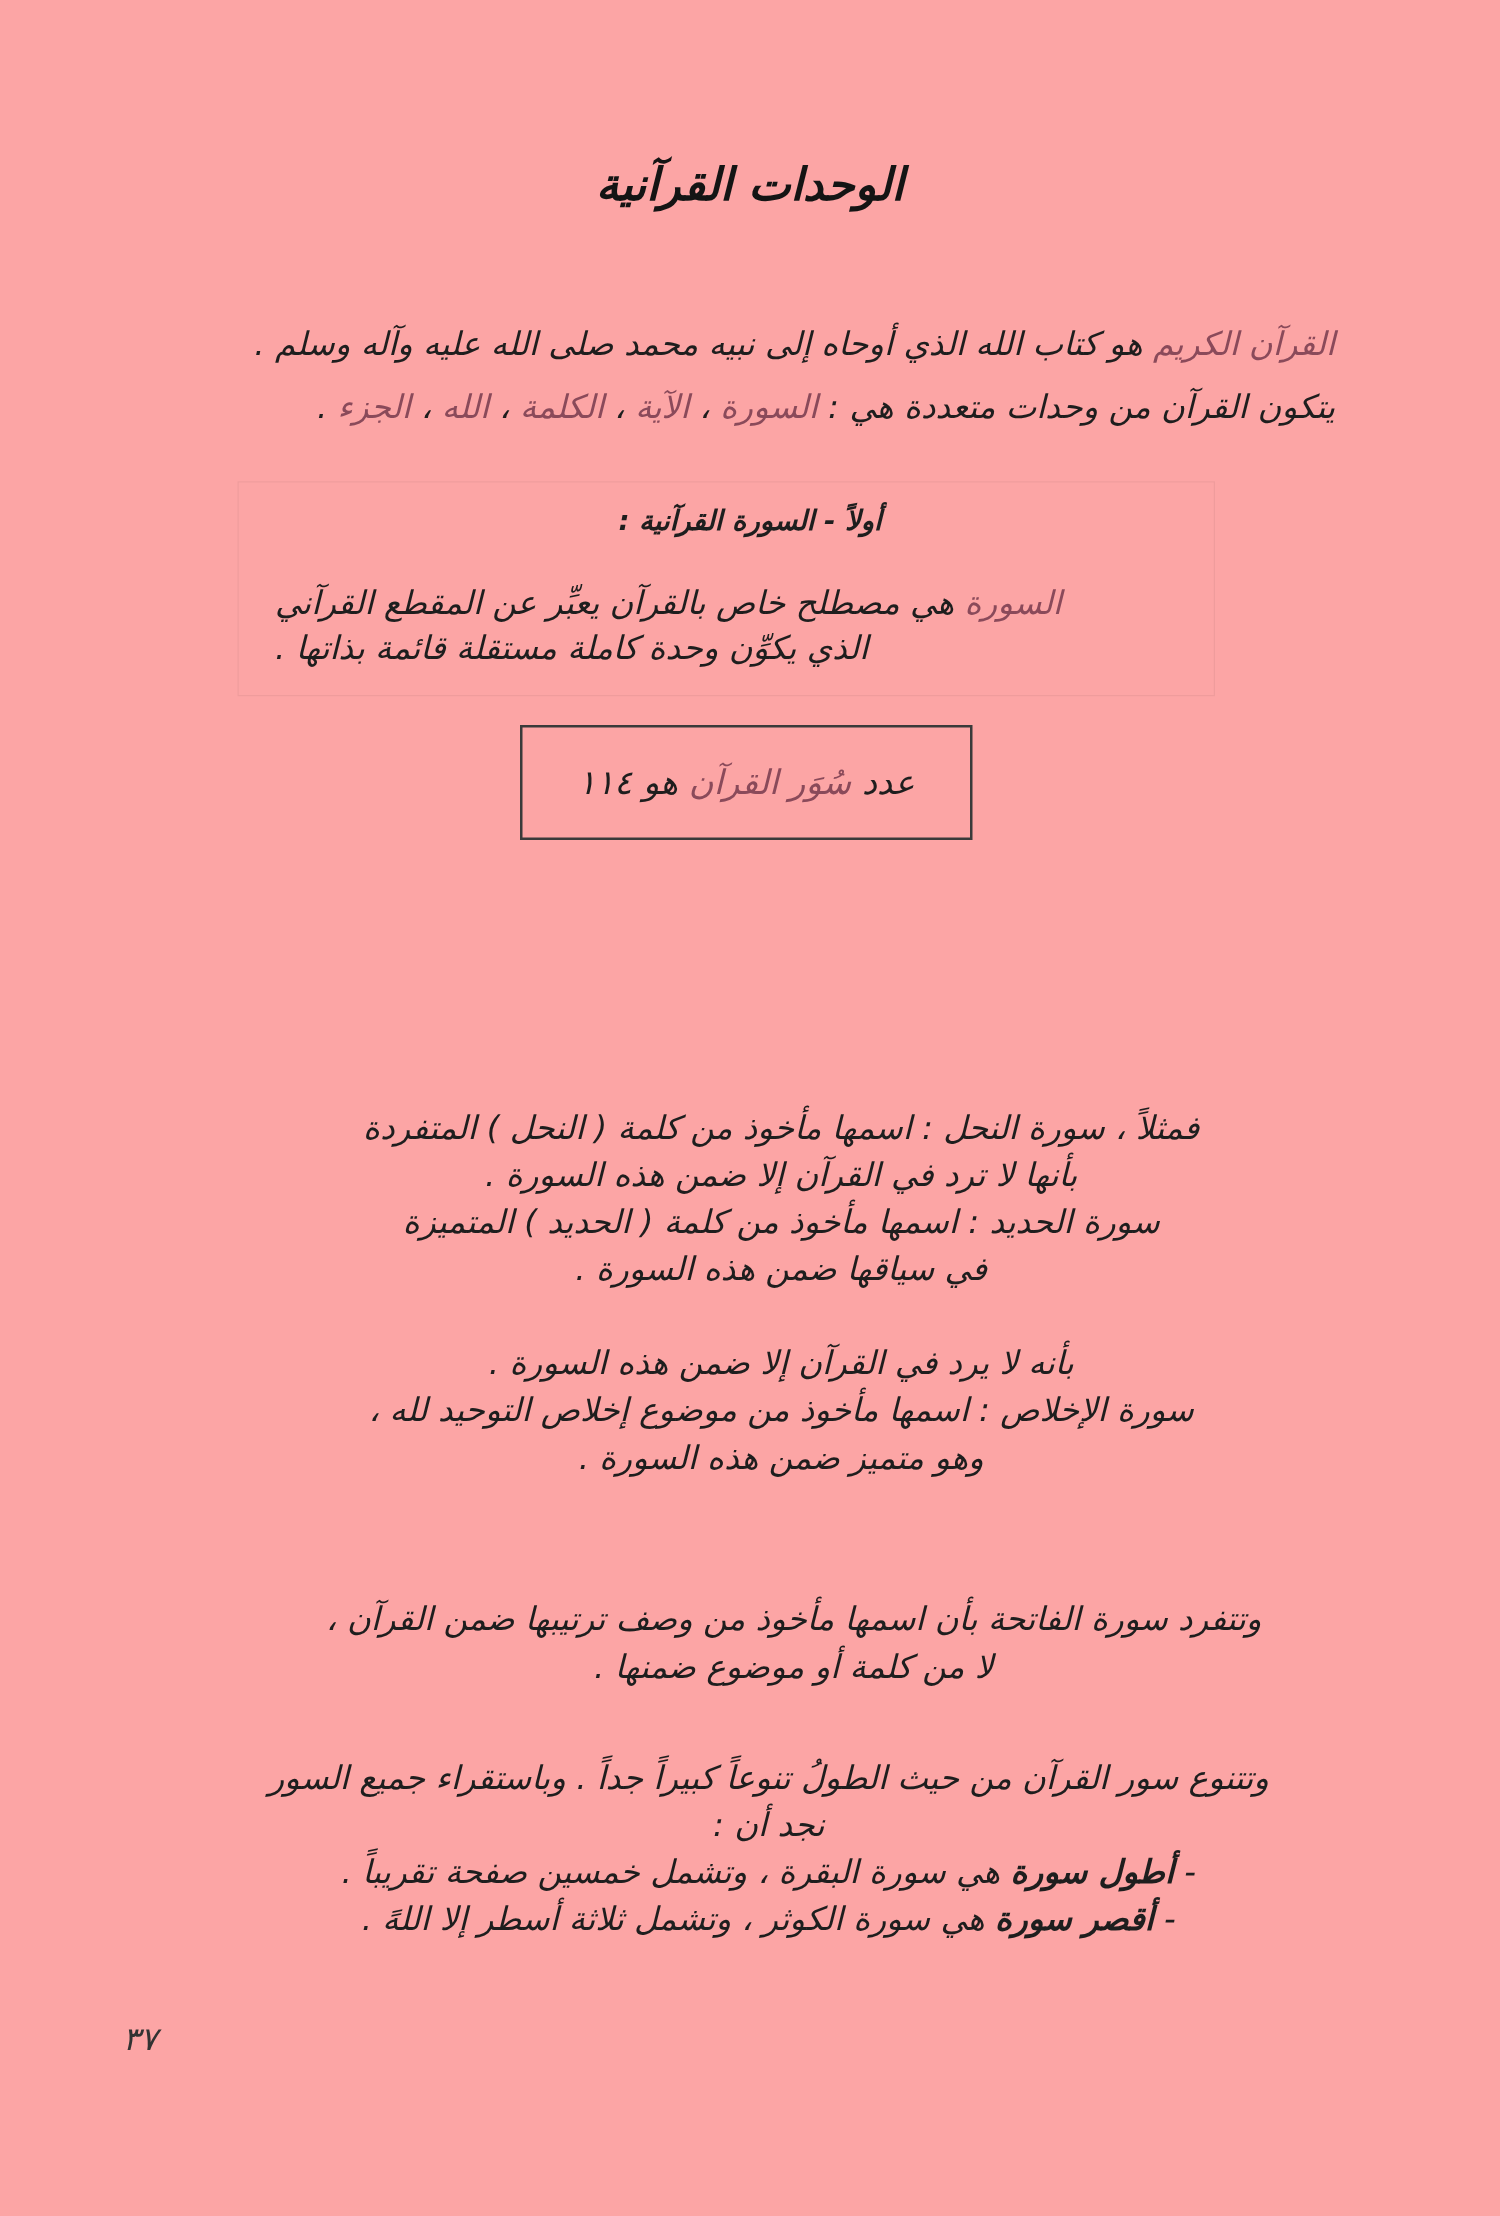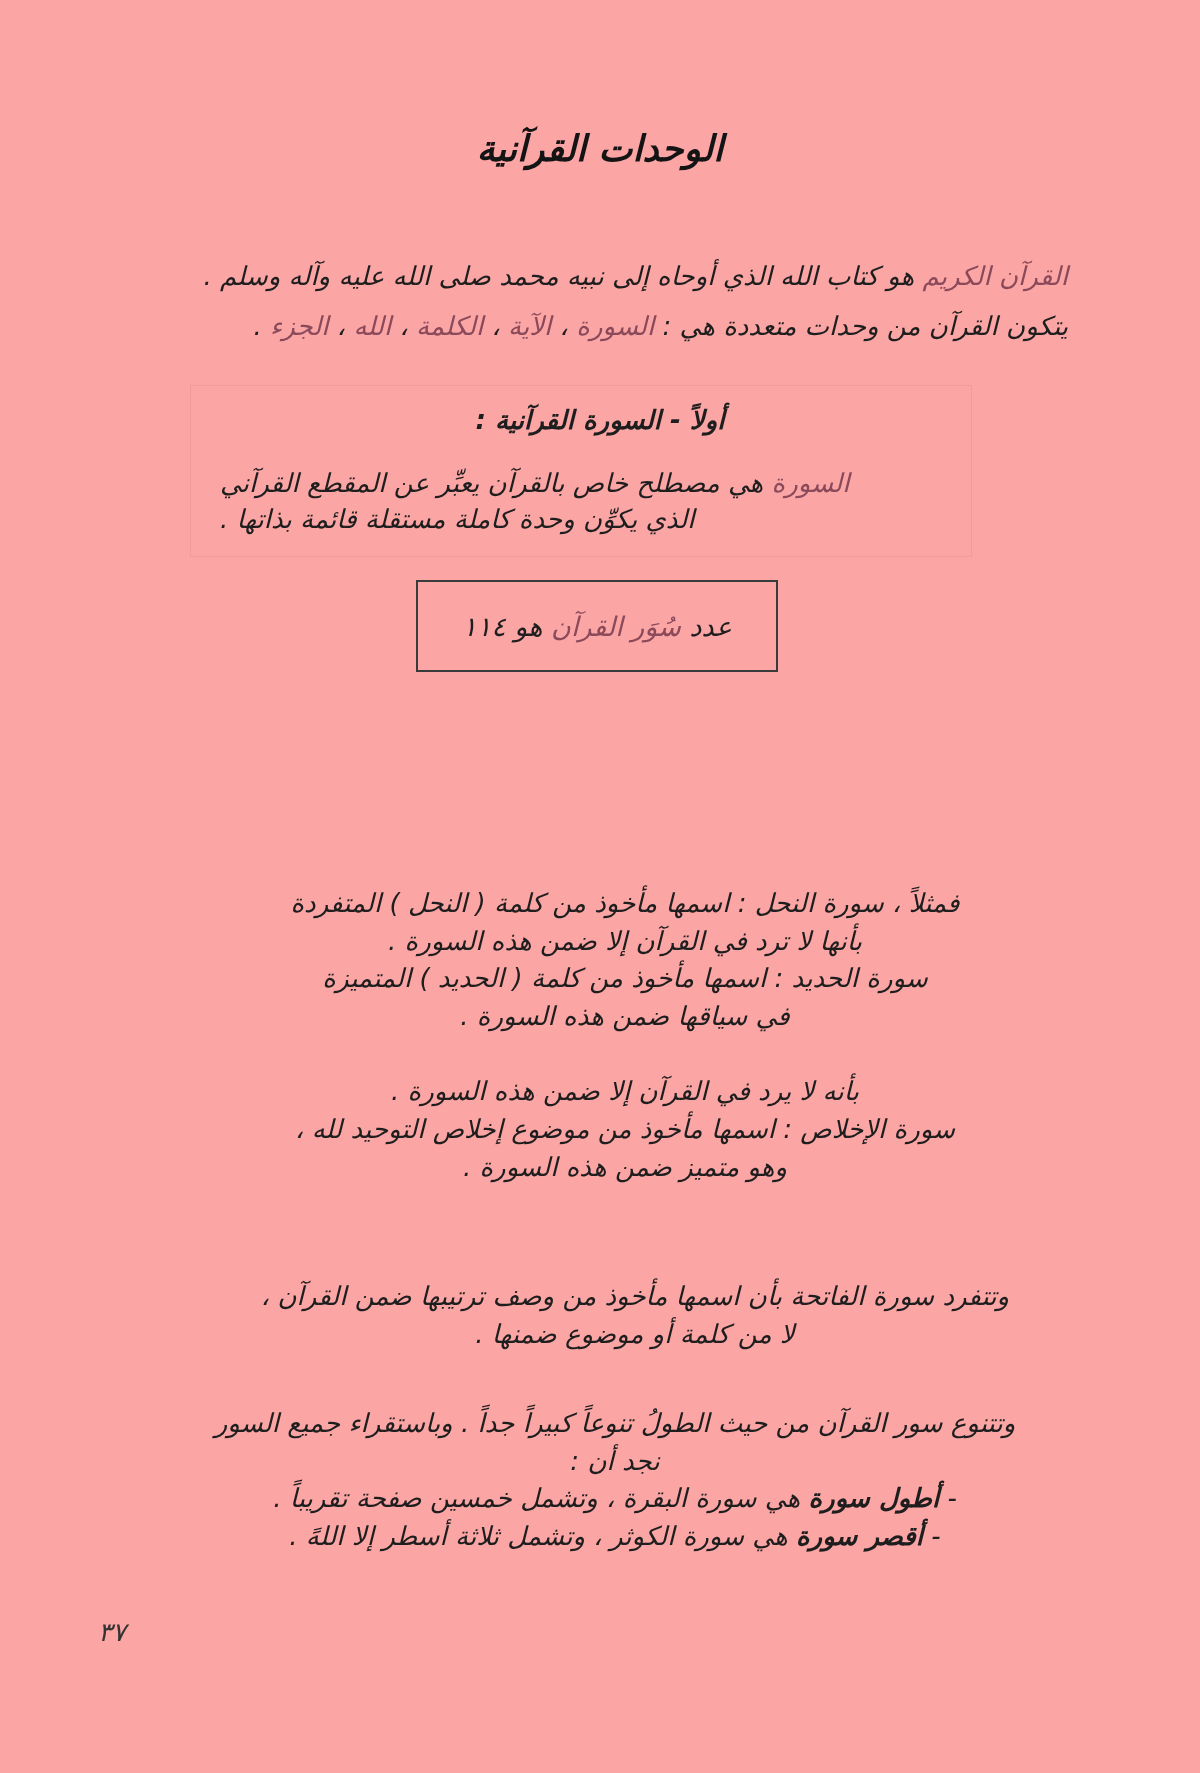--- a/index.html
+++ b/index.html
@@ -51,21 +51,21 @@
       left: 190px;
       width: 780px;
       height: 170px;
       border: 1px solid rgba(0,0,0,0.05);
     }
     .surah-heading {
       position: absolute;
       top: 405px;
       left: 0; right: 0;
       text-align: center;
-      font-size: 26px;
+      font-size: 22px;
       font-weight: bold;
     }
     .surah-def {
       position: absolute;
       top: 465px;
       right: 240px;
       width: 740px;
       text-align: left;
       font-size: 26px;
       line-height: 1.4;

